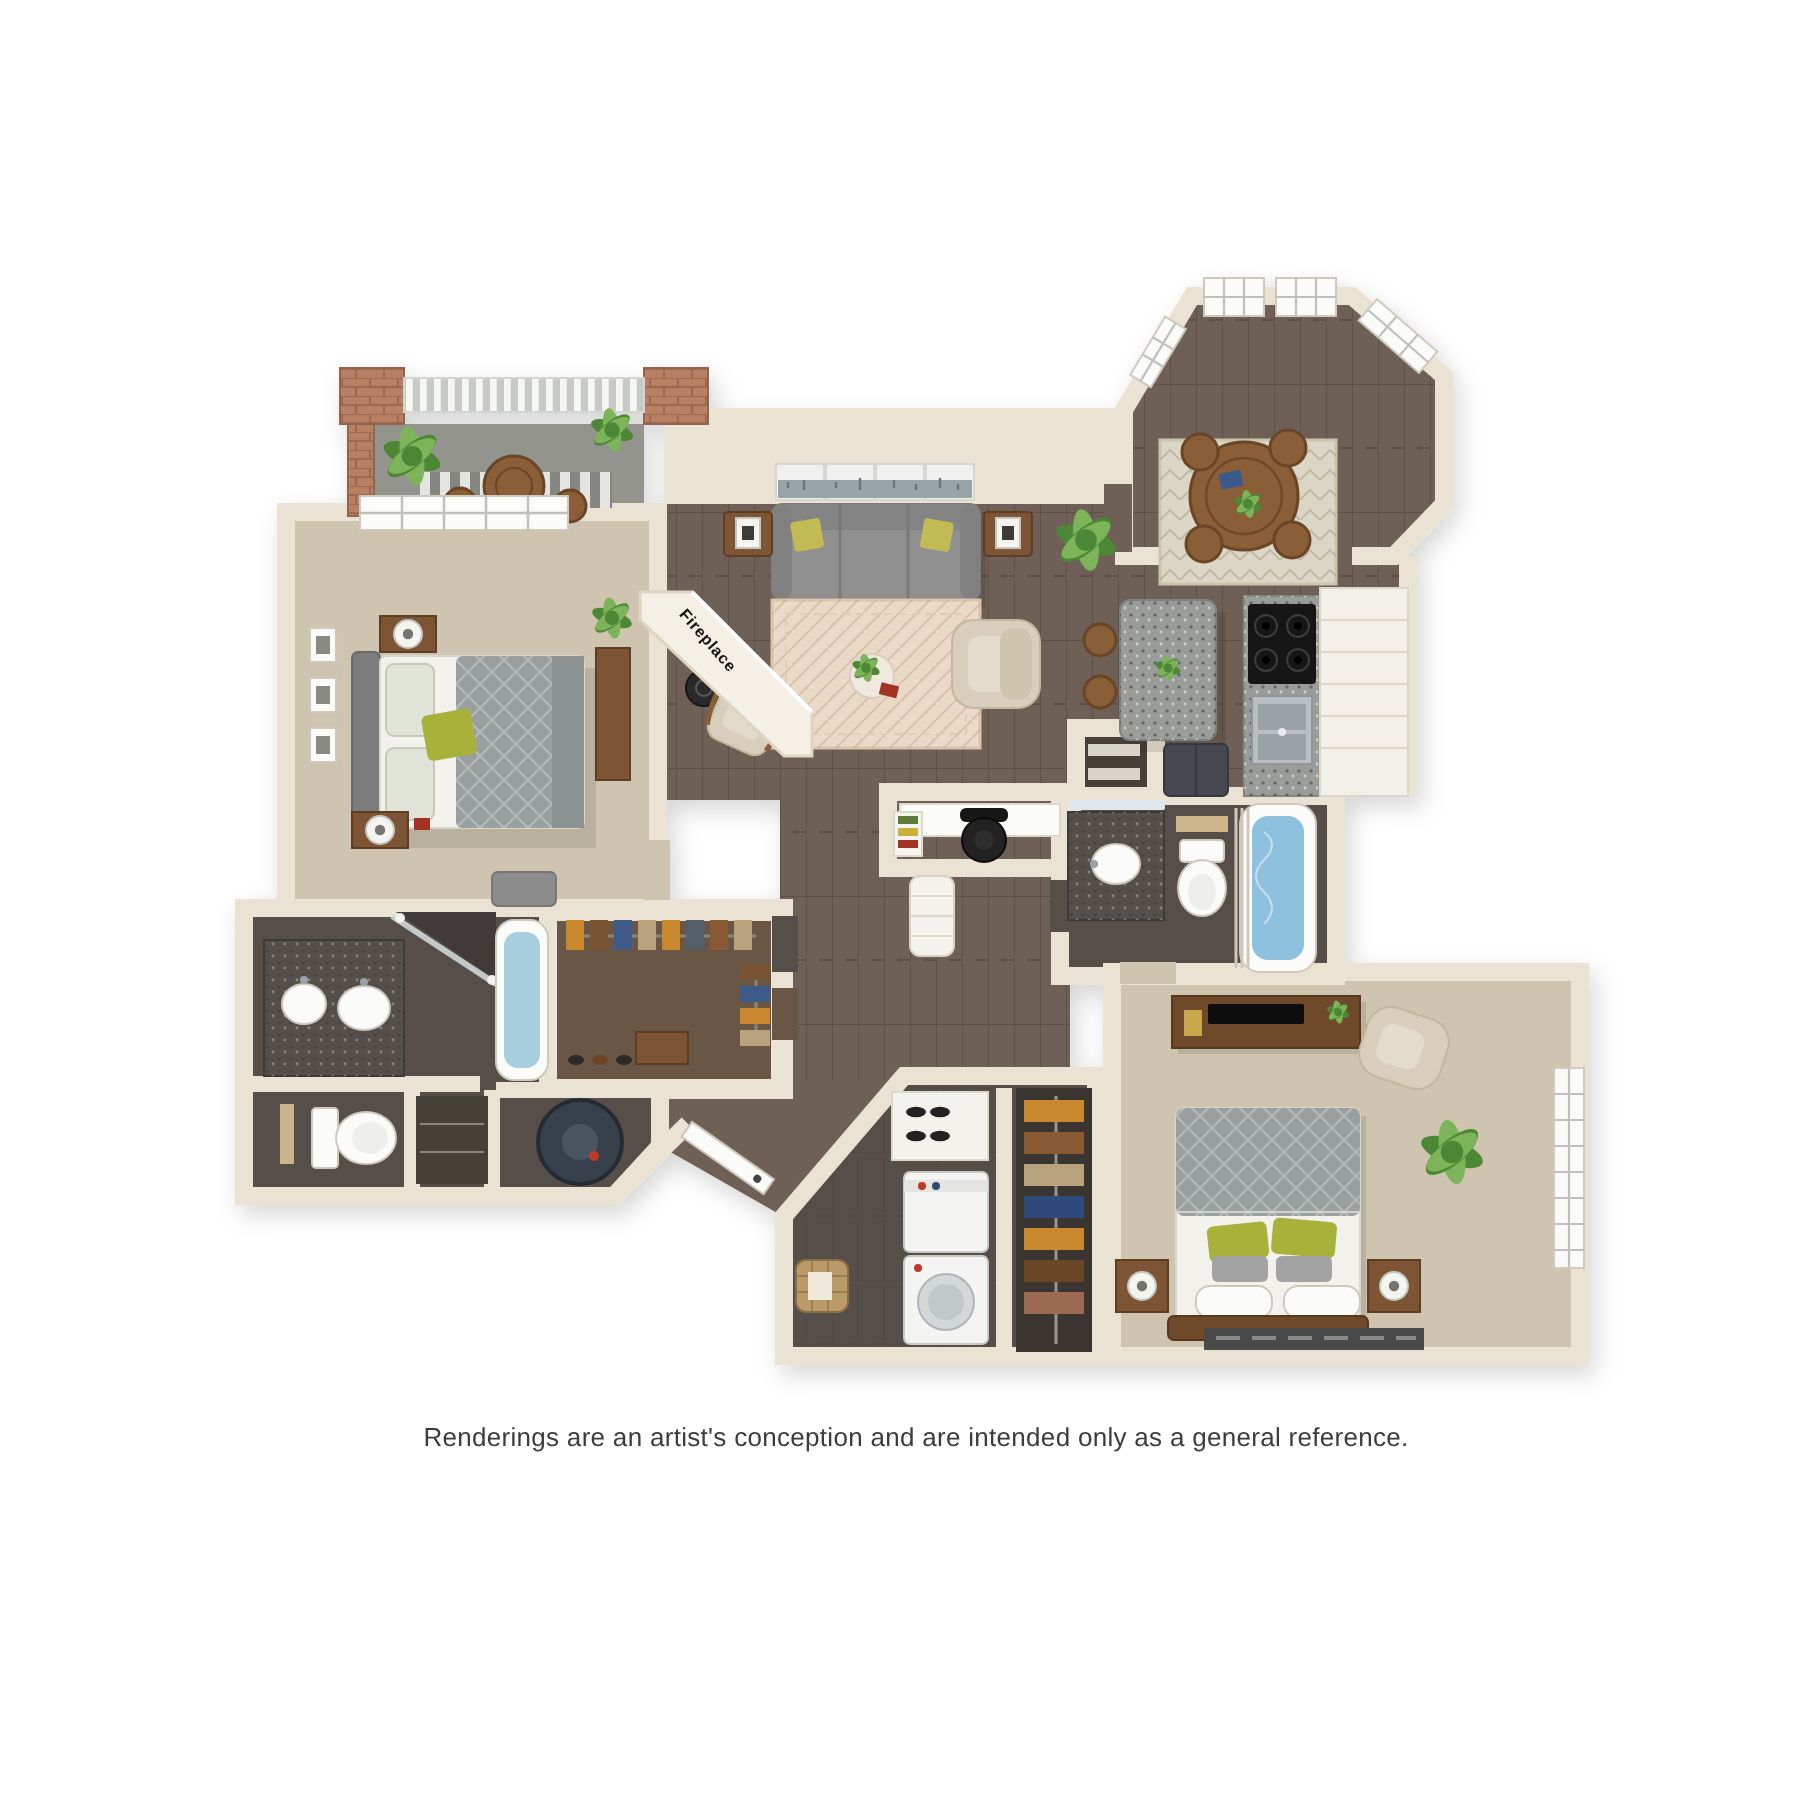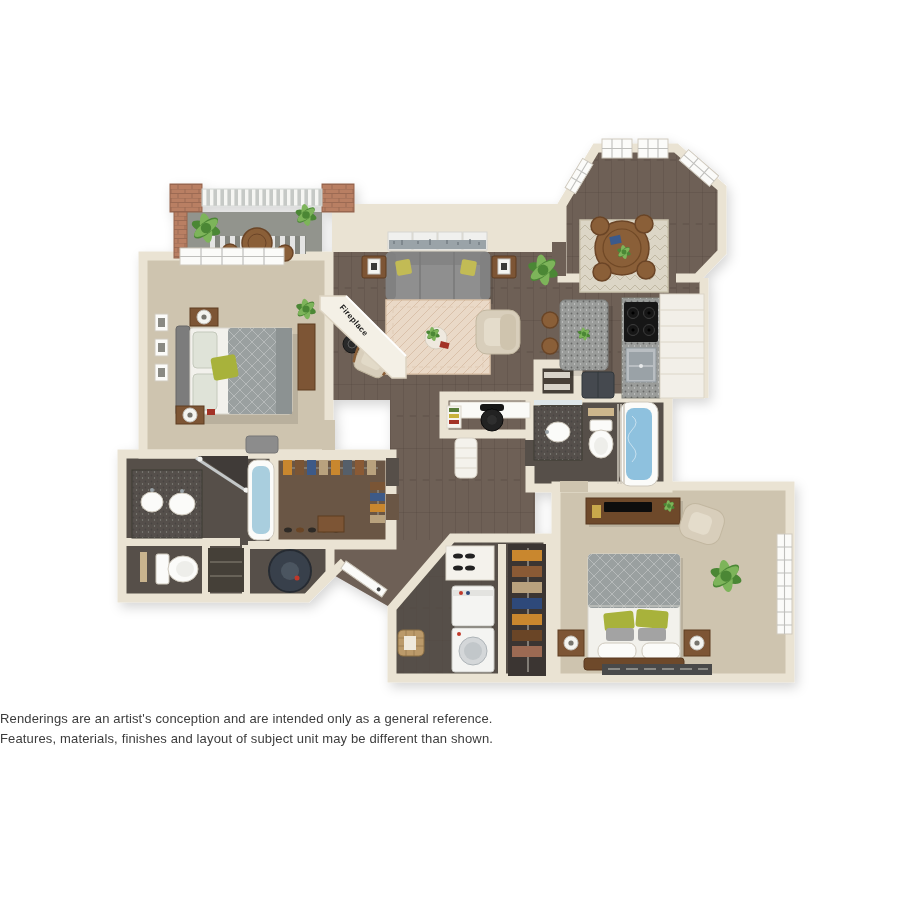--- a/index.html
+++ b/index.html
@@ -1,18 +1,18 @@
 <!DOCTYPE html>
 <html style="--c-background: #ffffff; --c-wall: #eae3d3; --c-wall_stroke: #d9d0bd; --c-wood_floor: #6e6156; --c-wood_floor_dark: #575049; --c-carpet: #cec4af; --c-balcony_floor: #92948d; --c-brick: #b97f63; --c-sofa_gray: #8f8f8f; --c-bed_gray: #9aa0a0; --c-linen_white: #f2f1ec; --c-accent_green: #a8b23a; --c-wood_furniture: #7d5434; --c-wood_table: #8a5e38; --c-granite_light: #9a9c9a; --c-granite_dark: #55504b; --c-fixture_white: #fbfbf9; --c-water_blue: #8ec1de; --c-rug_cream: #ead9c7; --c-rug_dining: #dcd6c6; --c-plant_green: #4c8736; --c-plant_green_light: #7db45a; --c-chair_beige: #d8cebb; --c-text: #3c3c3c;"><head>
 <meta charset="utf-8">
 <style>
   html,body{margin:0;padding:0;background:#fff}
   .stage{position:relative;width:900px;height:900px;margin:0 auto;background:var(--c-background,#ffffff);font-family:"Liberation Sans",sans-serif;overflow:hidden}
   .stage svg{position:absolute;left:0;top:0}
-  .disclaimer{position:absolute;left:0;right:0;top:709px;color:var(--c-text,#3c3c3c);font-size:13px;line-height:1.55;letter-spacing:.15px}
+  .disclaimer{position:absolute;left:16px;right:0;top:709px;text-align:center;color:var(--c-text,#3c3c3c);font-size:13px;line-height:1.55;letter-spacing:.15px}
   
   .wall{fill:none;stroke:var(--c-wall,#eae3d3);stroke-width:9;stroke-linejoin:miter}
   .wallT{fill:var(--c-wall,#eae3d3)}
   .wood{fill:var(--c-wood_floor,#6e6156)}
   .woodD{fill:var(--c-wood_floor_dark,#57504a)}
   .carpet{fill:var(--c-carpet,#cec4af)}
   .gran{fill:var(--c-granite_light,#9a9c9a)}
   .granD{fill:var(--c-granite_dark,#55504b)}
   .white{fill:var(--c-fixture_white,#fbfbf9);stroke:#cfc9bd;stroke-width:1}
   .wd{fill:var(--c-wood_furniture,#7d5434);stroke:#5e3d22;stroke-width:1}
@@ -463,15 +463,14 @@
         <rect x="0" y="0" width="50" height="9" class="white" stroke="#cfc9bb"></rect>
         <circle cx="43" cy="4.5" r="2" fill="#444"></circle>
       </g>
     </g>
 
   </g>
 </svg>
 
 <div class="disclaimer">
   <div>Renderings are an artist's conception and are intended only as a general reference.</div>
-  <div>Features, materials, finishes and layout of subject unit may be different than shown.</div>
 </div>
 </div>
 
 </body></html>

